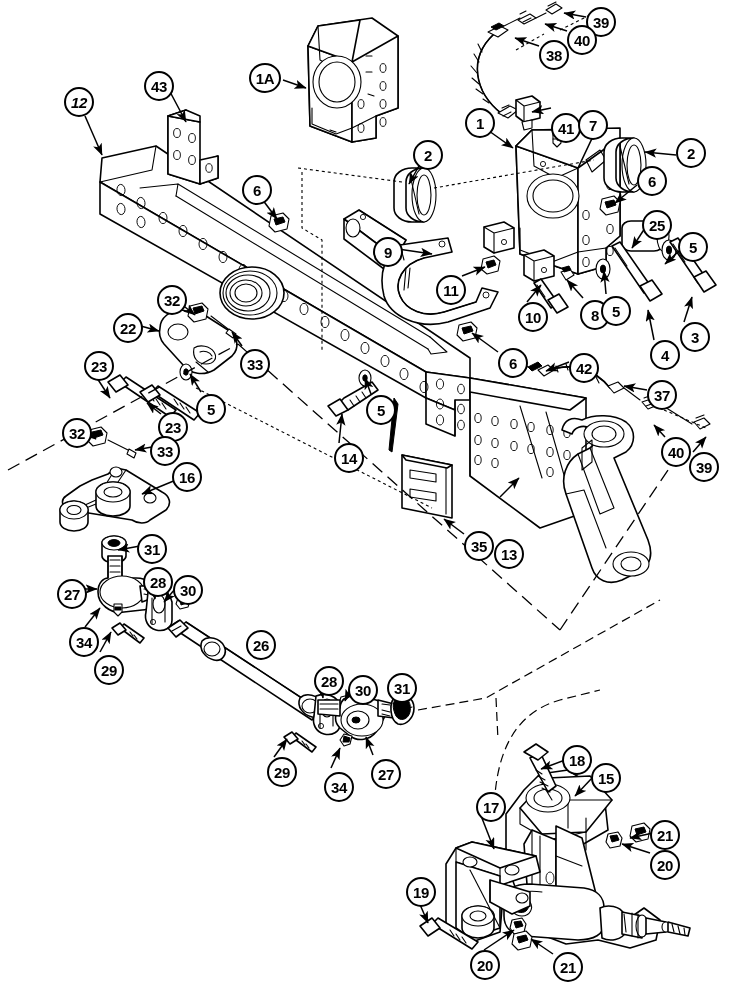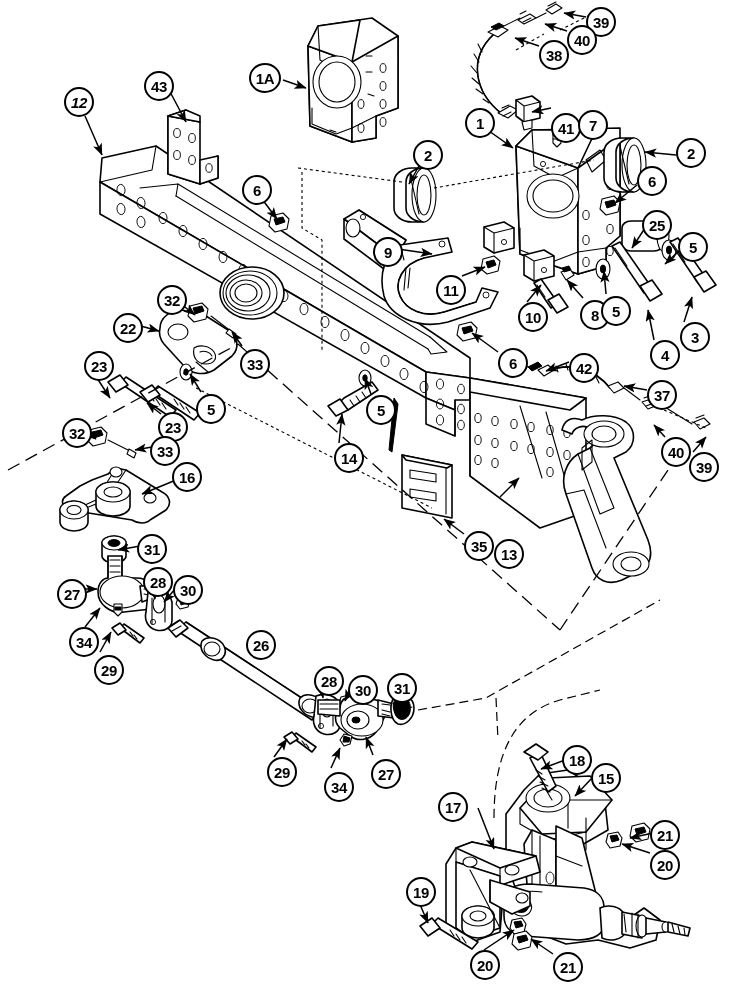--- a/index.html
+++ b/index.html
@@ -818,21 +818,21 @@
       </div>
       <div class="callout" style="left: 371px; top: 759px;">
         <span>27</span>
       </div>
       <div class="callout" style="left: 562px; top: 745px;">
         <span>18</span>
       </div>
       <div class="callout" style="left: 591px; top: 763px;">
         <span>15</span>
       </div>
-      <div class="callout" style="left: 438px; top: 792px;">
+      <div class="callout" style="left: 476px; top: 792px;">
         <span>17</span>
       </div>
       <div class="callout" style="left: 650px; top: 820px;">
         <span>21</span>
       </div>
       <div class="callout" style="left: 650px; top: 850px;">
         <span>20</span>
       </div>
       <div class="callout" style="left: 406px; top: 877px;">
         <span>19</span>

